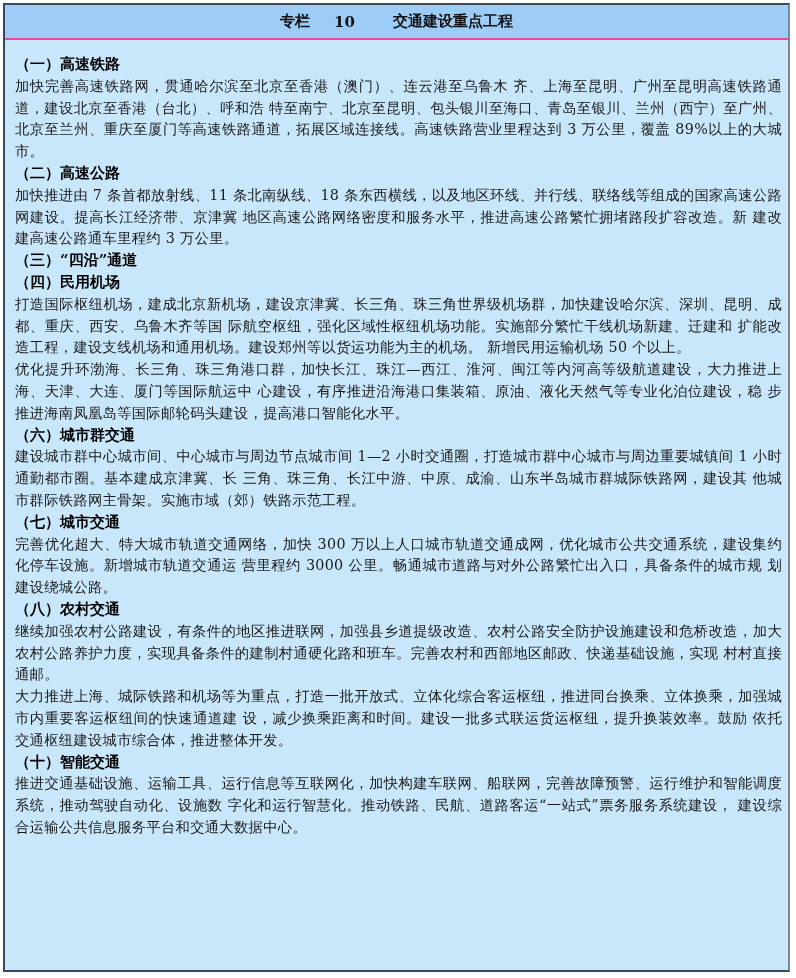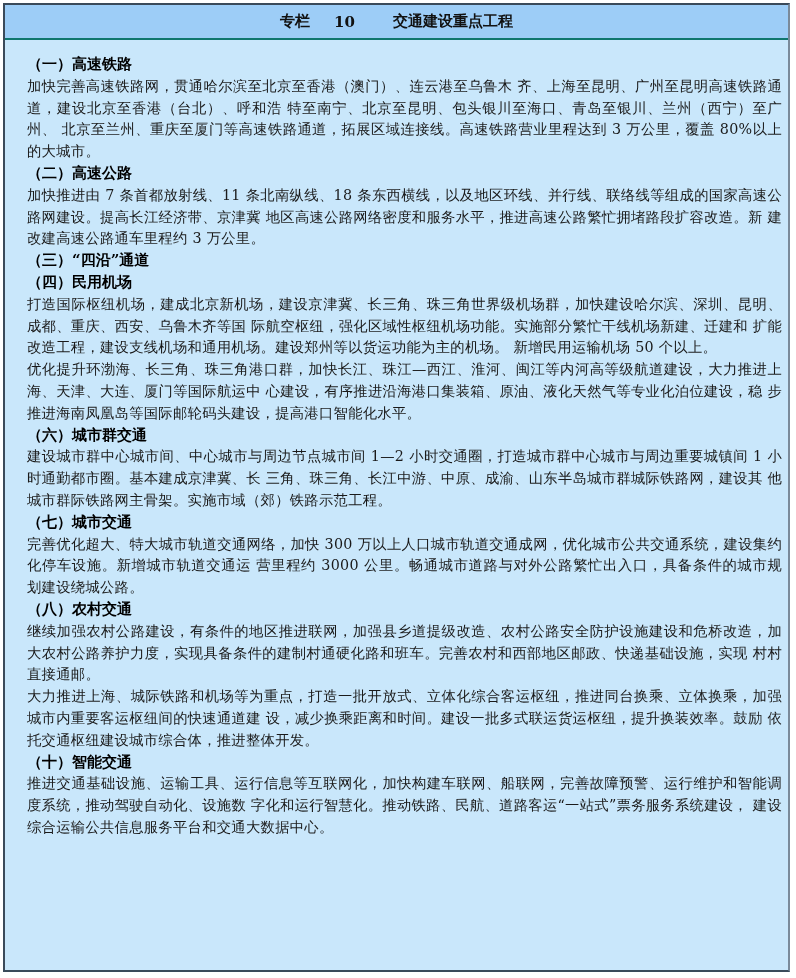--- a/index.html
+++ b/index.html
@@ -3,48 +3,48 @@
 <meta charset="utf-8">
 <style>
   html, body { margin: 0; padding: 0; background: #ffffff; }
   body { width: 796px; height: 978px; overflow: hidden; position: relative; }
   .box {
     position: absolute; left: 3px; top: 3px; width: 787px; height: 969px;
     border: 2px solid #3a4a5a; border-right-color: #7a8a9a;
     background: #c9e7fb; box-sizing: border-box;
   }
   .header {
-    height: 33px; background: #9dcdf7; border-bottom: 2px solid #0f766e;
+    height: 33px; background: #9dcdf7; border-bottom: 2px solid #ec4899;
     display: flex; align-items: center; justify-content: center;
     font-family: "DejaVu Serif", serif; font-weight: bold; font-size: 15px; color: #111;
   }
   .header .num { margin: 0 38px 0 24px; }
   .spacer { height: 14px; }
   .content {
-    padding: 0 6px 0 22px;
+    padding: 0 6px 0 10px;
     font-family: "DejaVu Serif", serif; font-size: 14.3px; color: #1a1a1a;
     line-height: 21.8px;
   }
   .sec-title { font-weight: bold; color: #000; font-size: 15px; }
   .sec-body { text-align: justify; letter-spacing: 0.3px; }
 </style>
 </head>
 <body>
 
 <div class="box">
   <div class="header">
     <span>专栏</span>
     <span class="num">10</span>
     <span>交通建设重点工程</span>
   </div>
   <div class="spacer"></div>
   <div class="content">
     <div>
       <div class="sec-title">（一）高速铁路</div>
-      <div class="sec-body">加快完善高速铁路网，贯通哈尔滨至北京至香港（澳门）、连云港至乌鲁木 齐、上海至昆明、广州至昆明高速铁路通道，建设北京至香港（台北）、呼和浩 特至南宁、北京至昆明、包头银川至海口、青岛至银川、兰州（西宁）至广州、 北京至兰州、重庆至厦门等高速铁路通道，拓展区域连接线。高速铁路营业里程达到 3 万公里，覆盖 80%以上的大城市。</div>
+      <div class="sec-body">加快完善高速铁路网，贯通哈尔滨至北京至香港（澳门）、连云港至乌鲁木 齐、上海至昆明、广州至昆明高速铁路通道，建设北京至香港（台北）、呼和浩 特至南宁、北京至昆明、包头银川至海口、青岛至银川、兰州（西宁）至广州、 北京至兰州、重庆至厦门等高速铁路通道，拓展区域连接线。高速铁路营业里程达到 3 万公里，覆盖 89%以上的大城市。</div>
     </div>
     <div>
       <div class="sec-title">（二）高速公路</div>
       <div class="sec-body">加快推进由 7 条首都放射线、11 条北南纵线、18 条东西横线，以及地区环线、并行线、联络线等组成的国家高速公路网建设。提高长江经济带、京津冀 地区高速公路网络密度和服务水平，推进高速公路繁忙拥堵路段扩容改造。新 建改建高速公路通车里程约 3 万公里。</div>
     </div>
     <div>
       <div class="sec-title">（三）“四沿”通道</div>
     </div>
     <div>
       <div class="sec-title">（四）民用机场</div>

